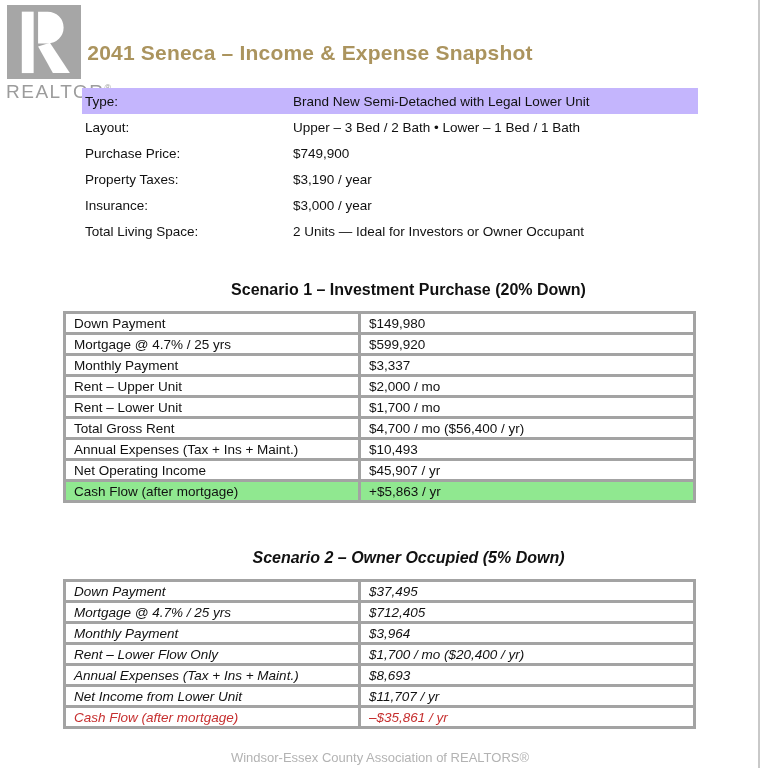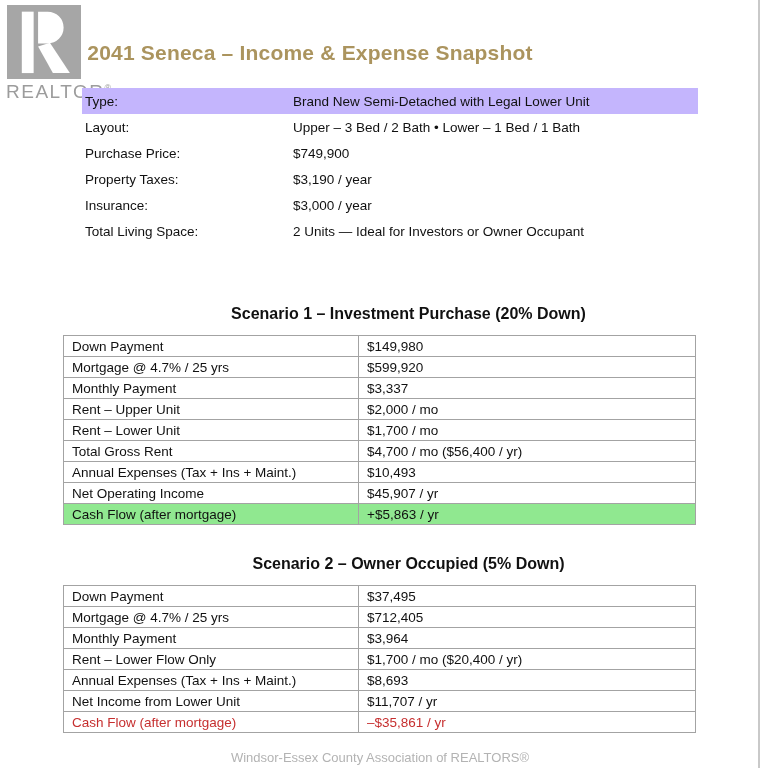--- a/index.html
+++ b/index.html
@@ -47,34 +47,34 @@
     display: flex; align-items: center;
     height: 26px; font-size: 13.5px;
     padding-left: 3px;
   }
   .info-row.shaded { background: #c4b5fd; }
   .info-label { width: 208px; flex: none; }
   .info-value { flex: 1; }
 
   
   .scenario {
-    position: absolute; left: 63px; width: 691px; margin-top: 24px;
+    position: absolute; left: 63px; width: 691px;
   }
   .scenario-1 { top: 281px; }
-  .scenario-2 { top: 531px; }
+  .scenario-2 { top: 549px; font-style: italic; }
   .scenario-heading {
     text-align: center;
     font-size: 16px; font-weight: bold; color: #111111;
     margin-bottom: 12px;
   }
   table.scenario-table {
     width: 633px; border-collapse: collapse; table-layout: fixed;
   }
   .scenario-table td {
-    border: 1px solid #a3a3a3;
+    border: 3px solid #a3a3a3;
     font-size: 13.5px;
     height: 21px;
     padding: 0 8px;
     vertical-align: middle;
     background: #ffffff;
     overflow: hidden; white-space: nowrap;
   }
   tr.cash-positive td { background: #90e890; }
   tr.cash-negative td { color: #c62f2f; }
 

